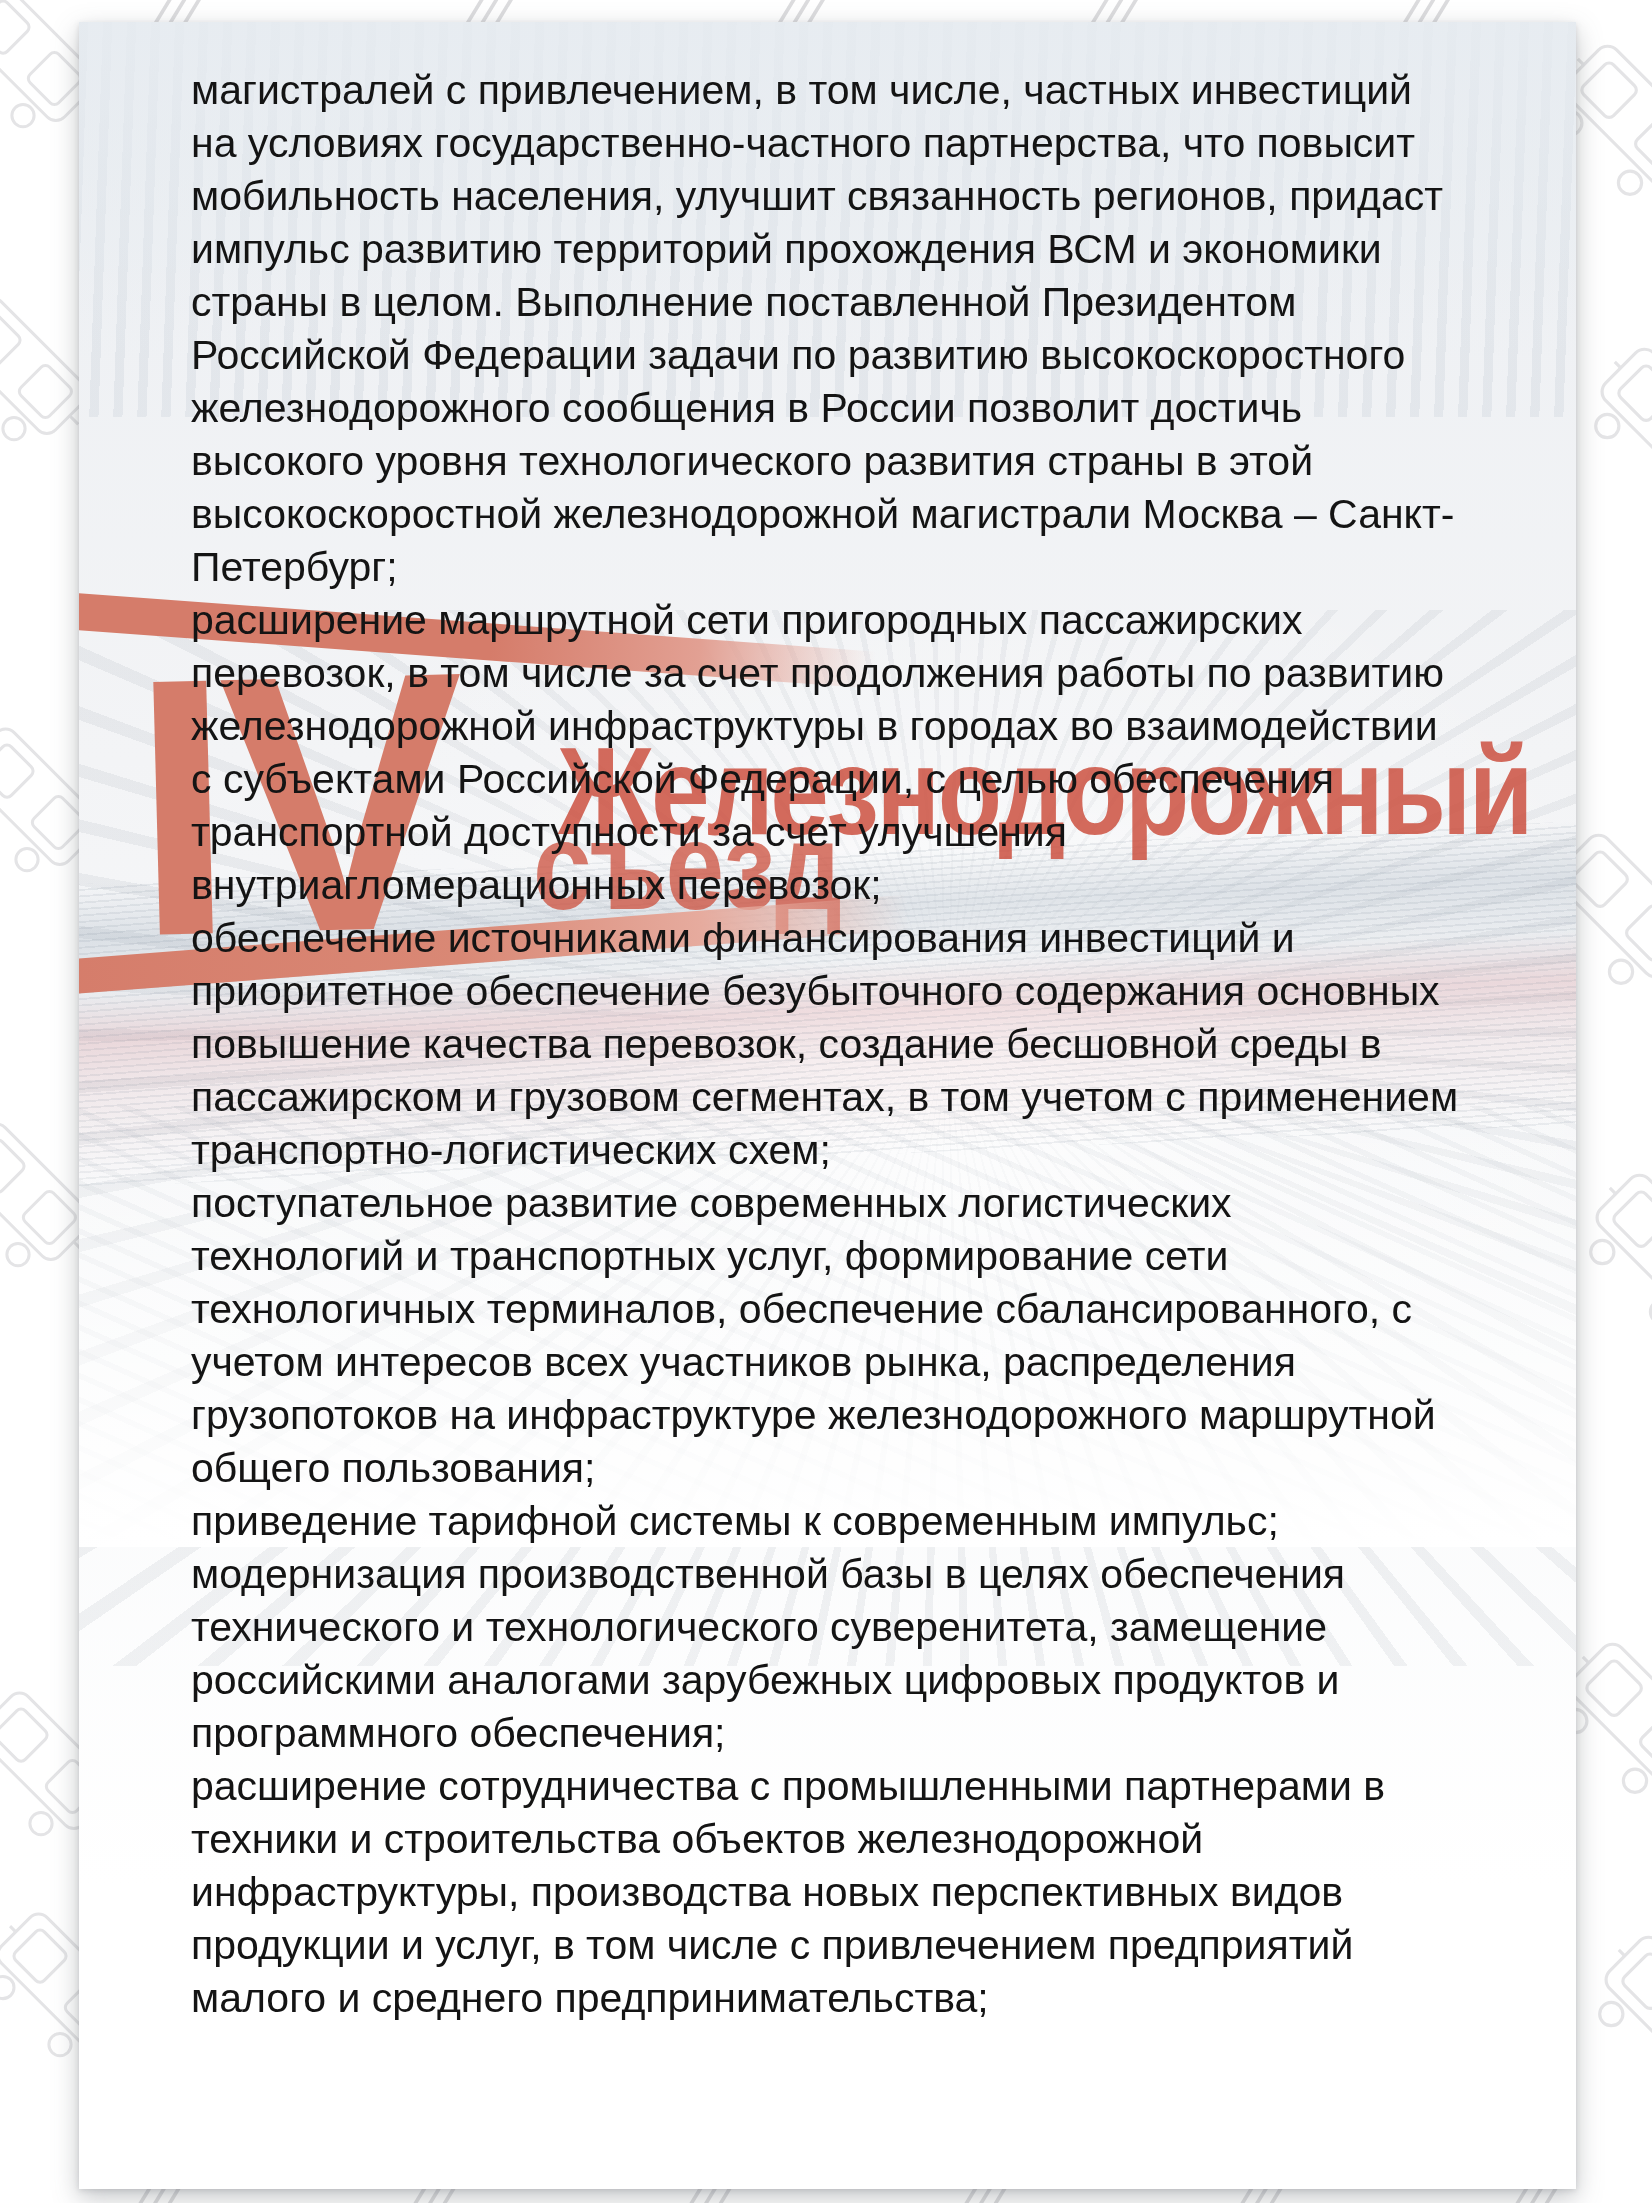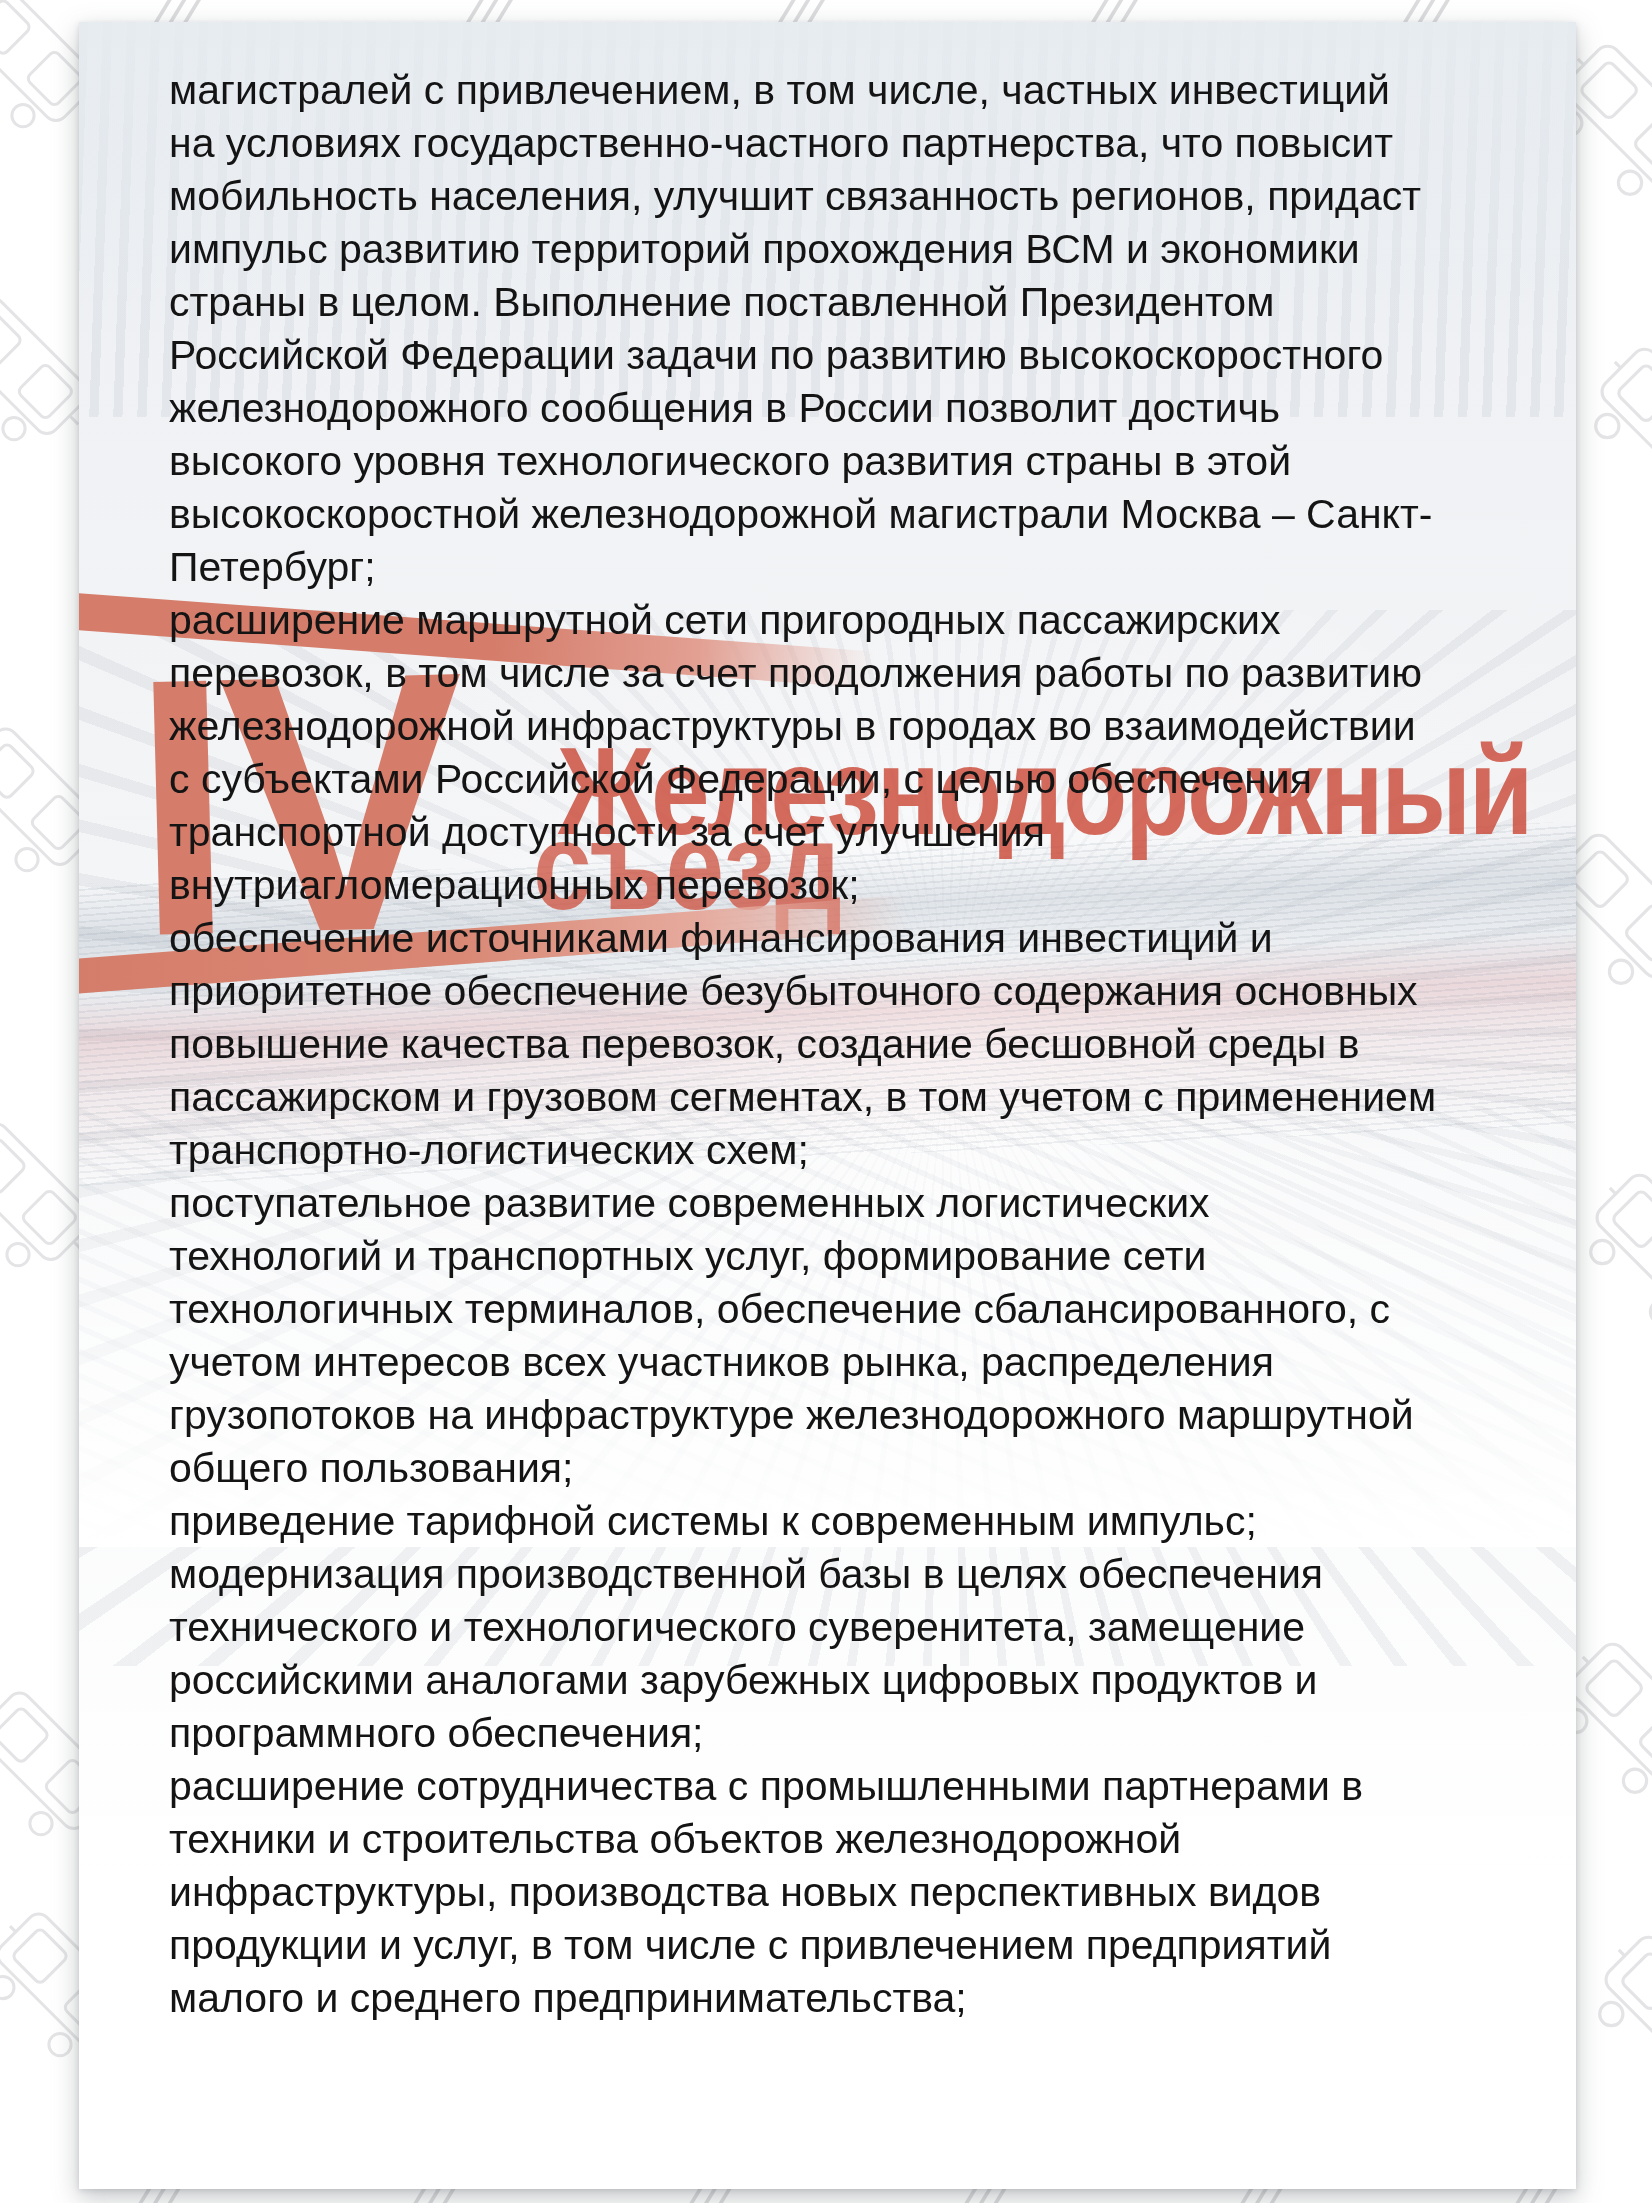--- a/index.html
+++ b/index.html
@@ -57,21 +57,21 @@
   .wm-iv{
     position:absolute;left:53px;top:599px;
     font-weight:bold;font-size:367px;line-height:1;letter-spacing:-13px;
     color:#d57c6a;transform:rotate(-1.5deg);
   }
   .wm-word{position:absolute;font-weight:bold;line-height:1;transform-origin:left top;color:rgba(202,74,57,.82);}
   .wm-word1{left:479px;top:707px;font-size:124px;letter-spacing:-2.8px;transform:scaleX(.85);}
   .wm-word2{left:454px;top:782px;font-size:124px;letter-spacing:-0.9px;transform:scaleX(.85);color:rgba(205,84,66,.78);}
   
   .text-block{
-    position:absolute;left:90px;top:42px;width:1368px;z-index:2;
+    position:absolute;left:112px;top:42px;width:1368px;z-index:2;
     font-size:41px;line-height:53px;color:#141414;
   }
   .text-line{white-space:pre;}
   
   svg.icon{overflow:visible;}
 </style>
 </head>
 <body>
 
 <div id="pattern-host">

